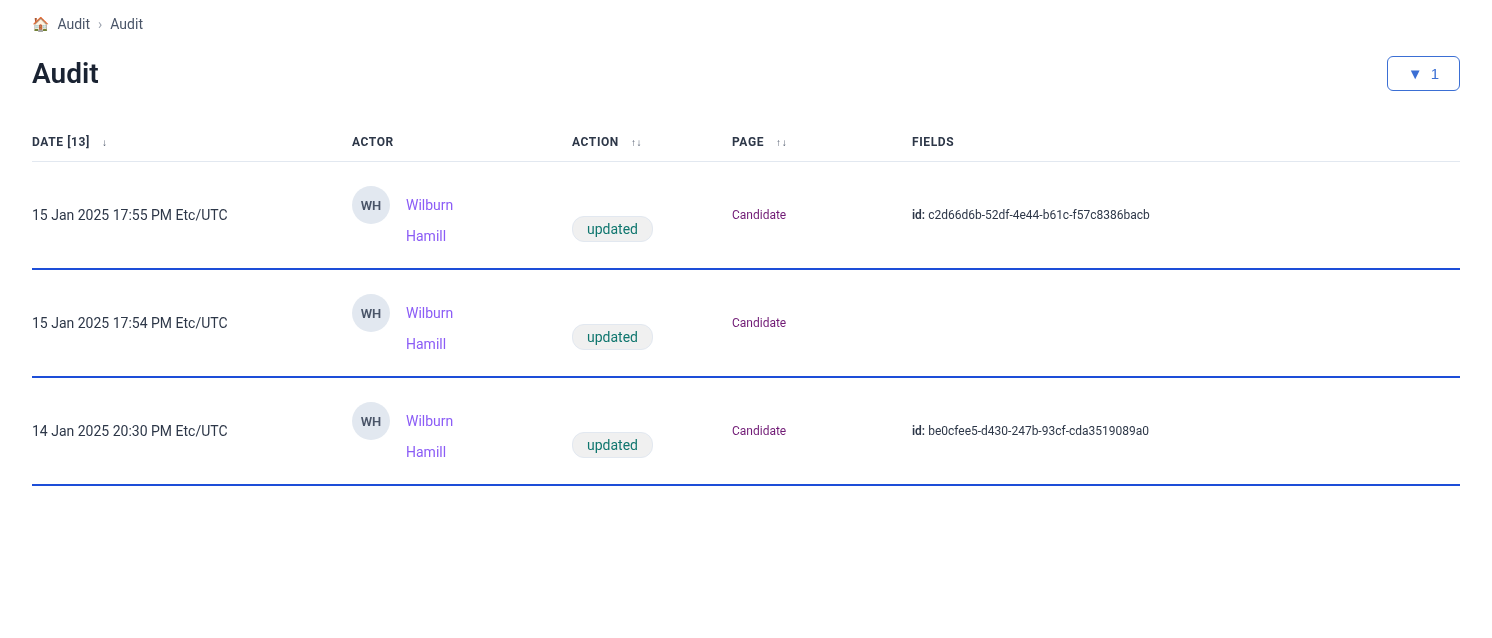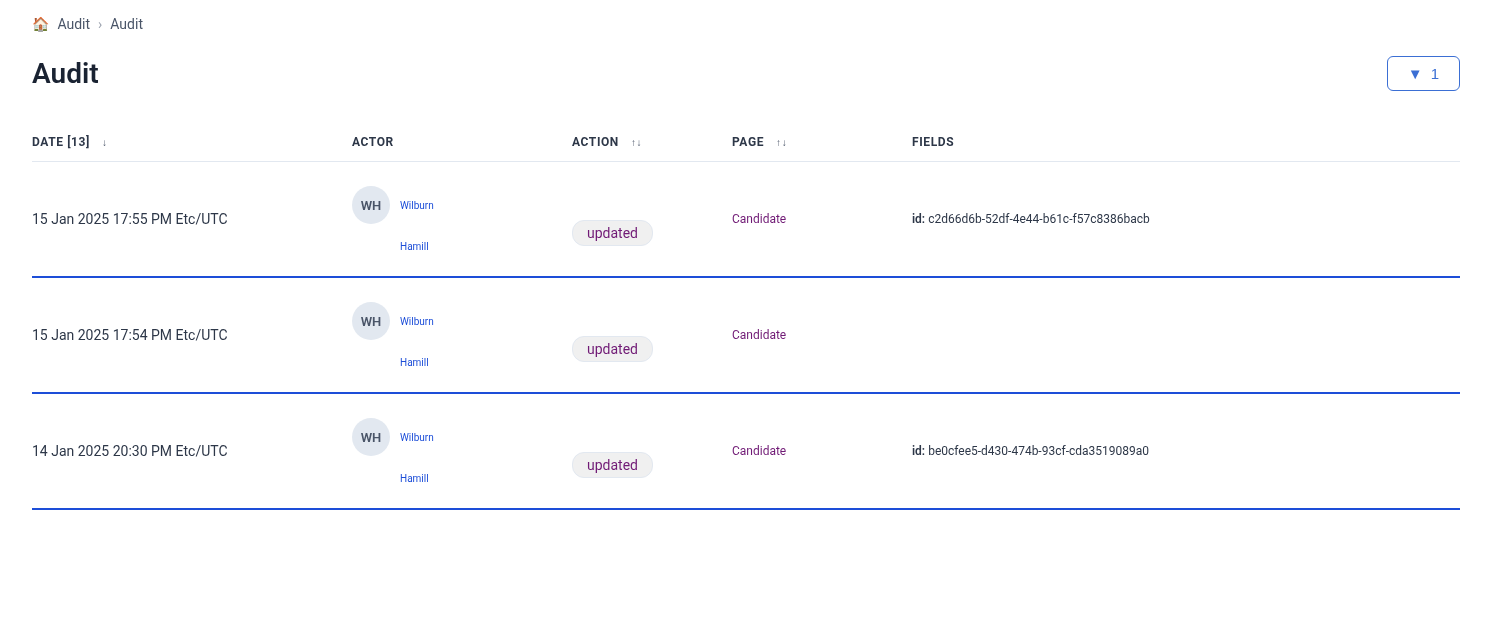--- a/index.html
+++ b/index.html
@@ -109,21 +109,21 @@
 
     .date-cell {
       font-size: 14px;
       color: #2d3748;
       font-weight: 400;
     }
 
     .actor-cell {
       display: flex;
       flex-direction: column;
-      gap: 17px;
+      gap: 4px;
     }
 
     .actor-inner {
       display: flex;
       align-items: center;
       gap: 10px;
       flex-wrap: wrap;
     }
 
     .avatar {
@@ -134,32 +134,33 @@
       display: flex;
       align-items: center;
       justify-content: center;
       font-size: 13px;
       font-weight: 600;
       color: #4a5568;
       flex-shrink: 0;
     }
 
     .actor-name {
-      font-size: 10px;
-      color: #1d4ed8;
+      font-size: 14px;
+      color: #8b5cf6;
+      margin-left: 6px;
     }
 
     .action-cell {
       display: flex;
       align-items: center;
     }
 
     .action-badge {
       background: #f0f0f0;
-      color: #701a75;
+      color: #0f766e;
       border-radius: 12px;
       padding: 4px 14px;
       font-size: 14px;
       font-weight: 400;
       border: 1px solid #e2e8f0;
       margin-top: 28px;
     }
 
     .page-cell {
       font-size: 12px;
@@ -258,18 +259,18 @@
           <div class="avatar">WH</div>
           <span class="actor-name">Wilburn</span>
         </div>
         <span class="actor-name" style="padding-left: 48px;">Hamill</span>
       </div>
       <div class="action-cell">
         <span class="action-badge">updated</span>
       </div>
       <div class="page-cell">Candidate</div>
       <div class="fields-cell">
-        <strong>id:</strong> <span>be0cfee5-d430-474b-93cf-cda3519089a0</span>
+        <strong>id:</strong> <span>be0cfee5-d430-247b-93cf-cda3519089a0</span>
       </div>
     </div>
 
   </div>
 </div>
 
 </body></html>

